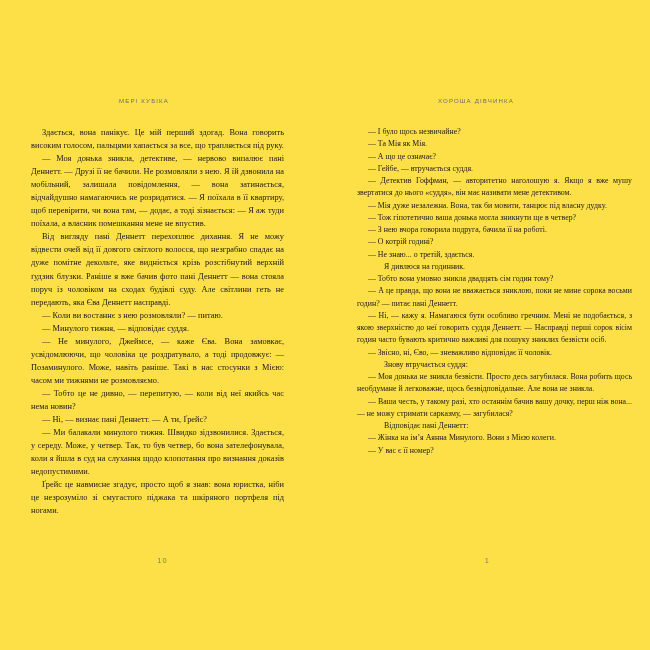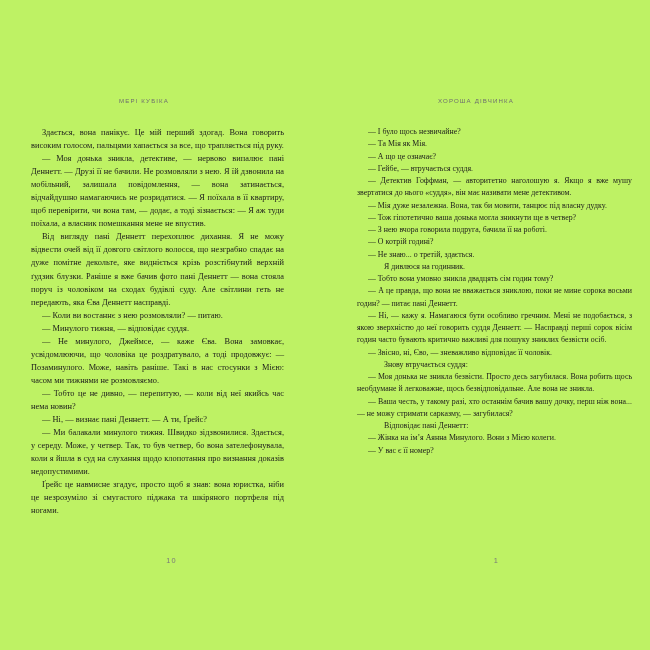--- a/index.html
+++ b/index.html
@@ -12,21 +12,21 @@
     height: 650px;
     font-family: "Liberation Serif", "DejaVu Serif", serif;
     color: #1a1a1a;
     overflow: hidden;
   }
 
   .spread {
     position: relative;
     width: 650px;
     height: 650px;
-    background: #bef264;
+    background: #fde047;
     display: flex;
     flex-direction: row;
   }
 
   .page {
     position: relative;
     height: 650px;
     box-sizing: border-box;
   }
 
@@ -85,21 +85,21 @@
   }
 
   .body-text p.noindent {
     text-indent: 0;
     margin-left: 27px;
   }
 
   .folio {
     position: absolute;
     bottom: 0;
-    left: 9px;
+    left: 0;
     width: 100%;
     font-family: "Liberation Sans", "DejaVu Sans", sans-serif;
     font-size: 7.4px;
     letter-spacing: 1.2px;
     color: #7a7a7a;
     text-align: center;
   }
 
   .page-left .folio { bottom: 85px; }
   .page-right .folio { bottom: 85px; }

